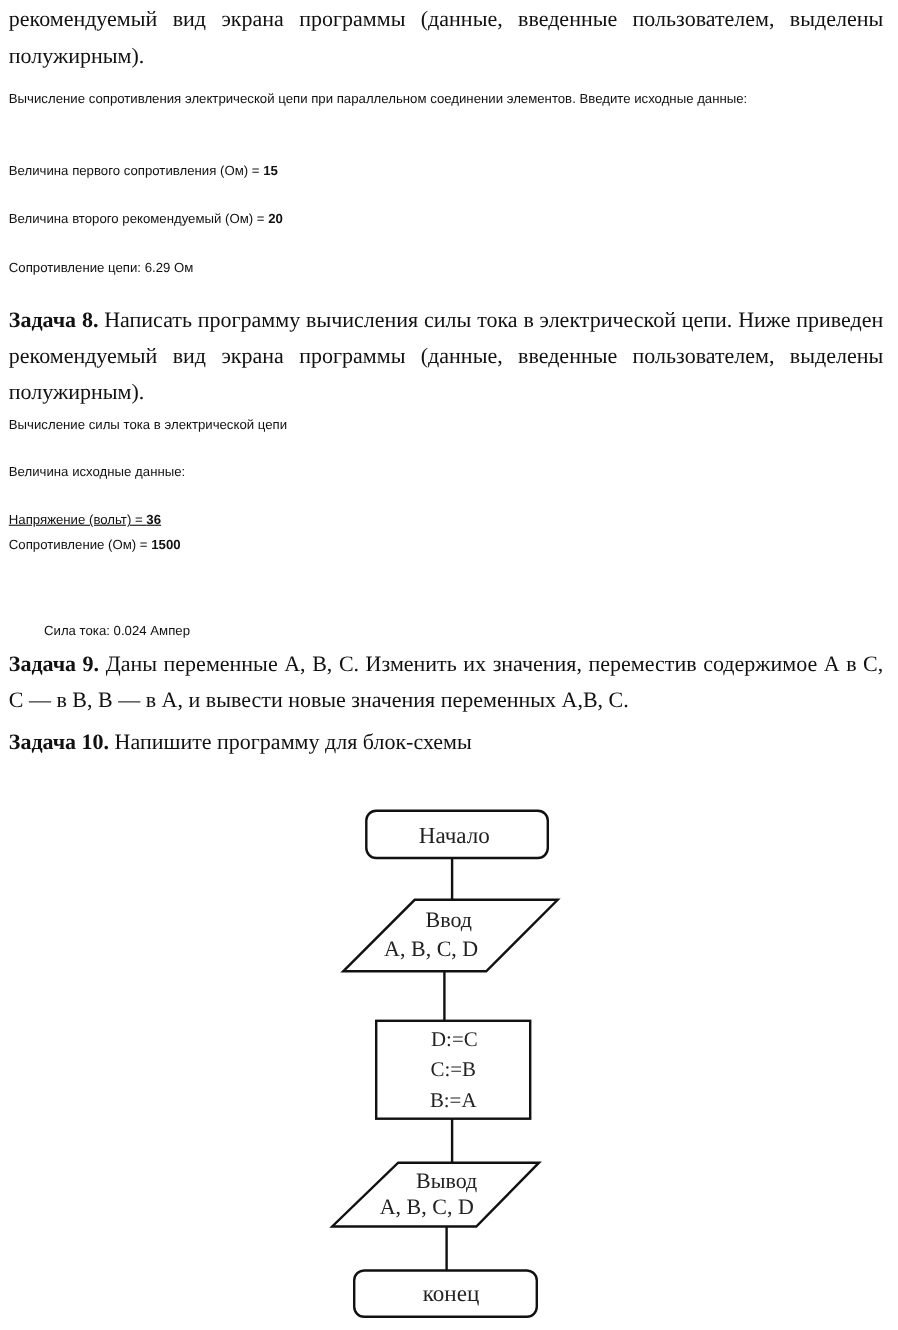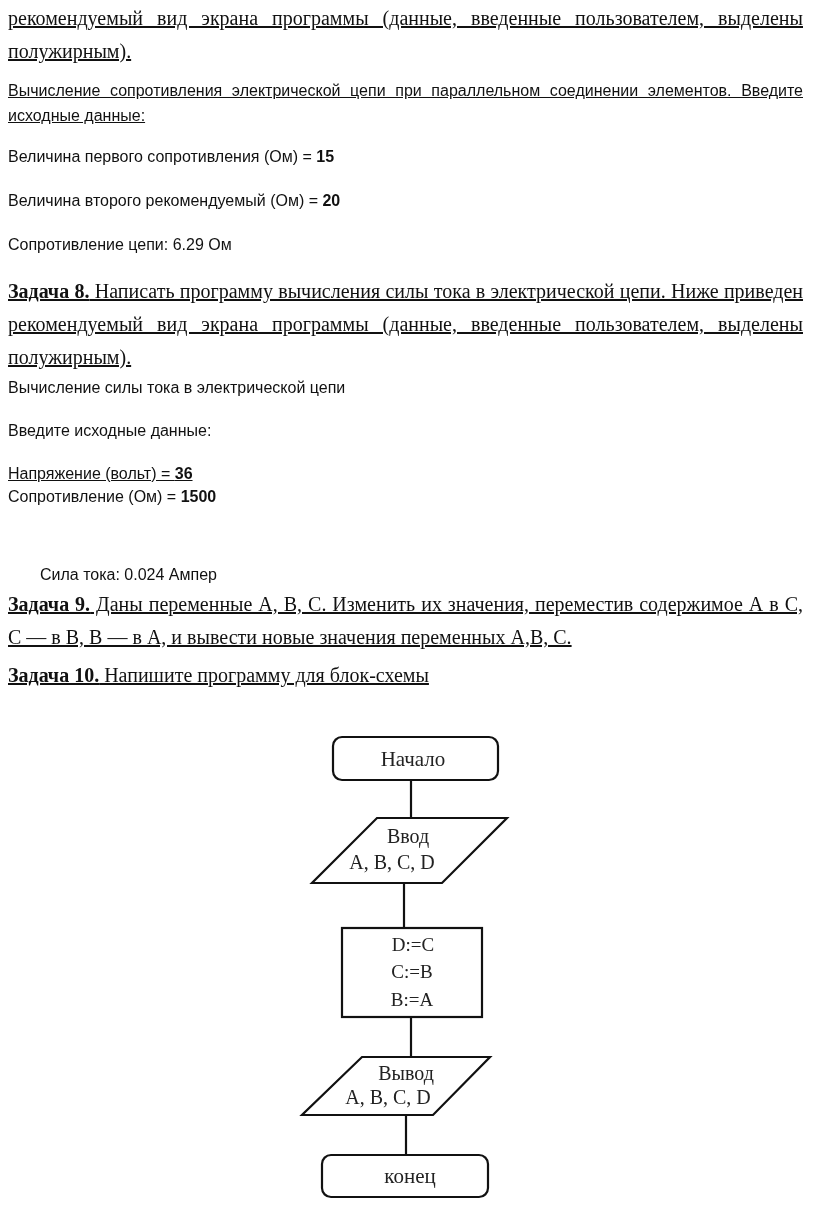--- a/index.html
+++ b/index.html
@@ -1,19 +1,19 @@
 <!DOCTYPE html>
 <html><head>
 <meta charset="utf-8">
 <style>
   html, body { margin: 0; padding: 0; background: #ffffff; }
   body { width: 816px; height: 1209px; position: relative; overflow: hidden; color: #111; }
   .serif { font-family: "Liberation Serif", "DejaVu Serif", serif; font-size: 20px; }
-  .sans { font-family: "Liberation Sans", "DejaVu Sans", sans-serif; font-size: 16px; }
-  .block { position: absolute; left: 8px; right: 13px; text-decoration: underline; }
+  .sans { font-family: "Liberation Sans", "DejaVu Sans", sans-serif; font-size: 12px; }
+  .block { position: absolute; left: 8px; right: 13px; }
   .just { text-align: justify; text-align-last: left; line-height: 33px; }
   .line { position: absolute; left: 8px; white-space: nowrap; }
   b { font-weight: bold; }
   svg text { font-family: "Liberation Serif", "DejaVu Serif", serif; fill: #222; }
 </style>
 </head>
 <body>
 
 <div class="block serif just" style="top:2px;">
   <span>рекомендуемый вид экрана программы (данные, введенные пользователем, выделены полужирным).</span>
@@ -33,21 +33,21 @@
 </div>
 
 <div class="block serif just" style="top:275px;">
   <b>Задача 8.</b><span> Написать программу вычисления силы тока в электрической цепи. Ниже приведен рекомендуемый вид экрана программы (данные, введенные пользователем, выделены полужирным).</span>
 </div>
 
 <div class="line sans" style="top:379px;">
   <span>Вычисление силы тока в электрической цепи</span>
 </div>
 <div class="line sans" style="top:422px;">
-  <span>Введите исходные данные:</span>
+  <span>Величина исходные данные:</span>
 </div>
 <div class="line sans" style="top:465px;text-decoration:underline;">
   <span>Напряжение (вольт) = </span><b>36</b>
 </div>
 <div class="line sans" style="top:488px;">
   <span>Сопротивление (Ом) = </span><b>1500</b>
 </div>
 <div class="line sans" style="top:566px;margin-left:32px;">
   <span>Сила тока: 0.024 Ампер</span>
 </div>

